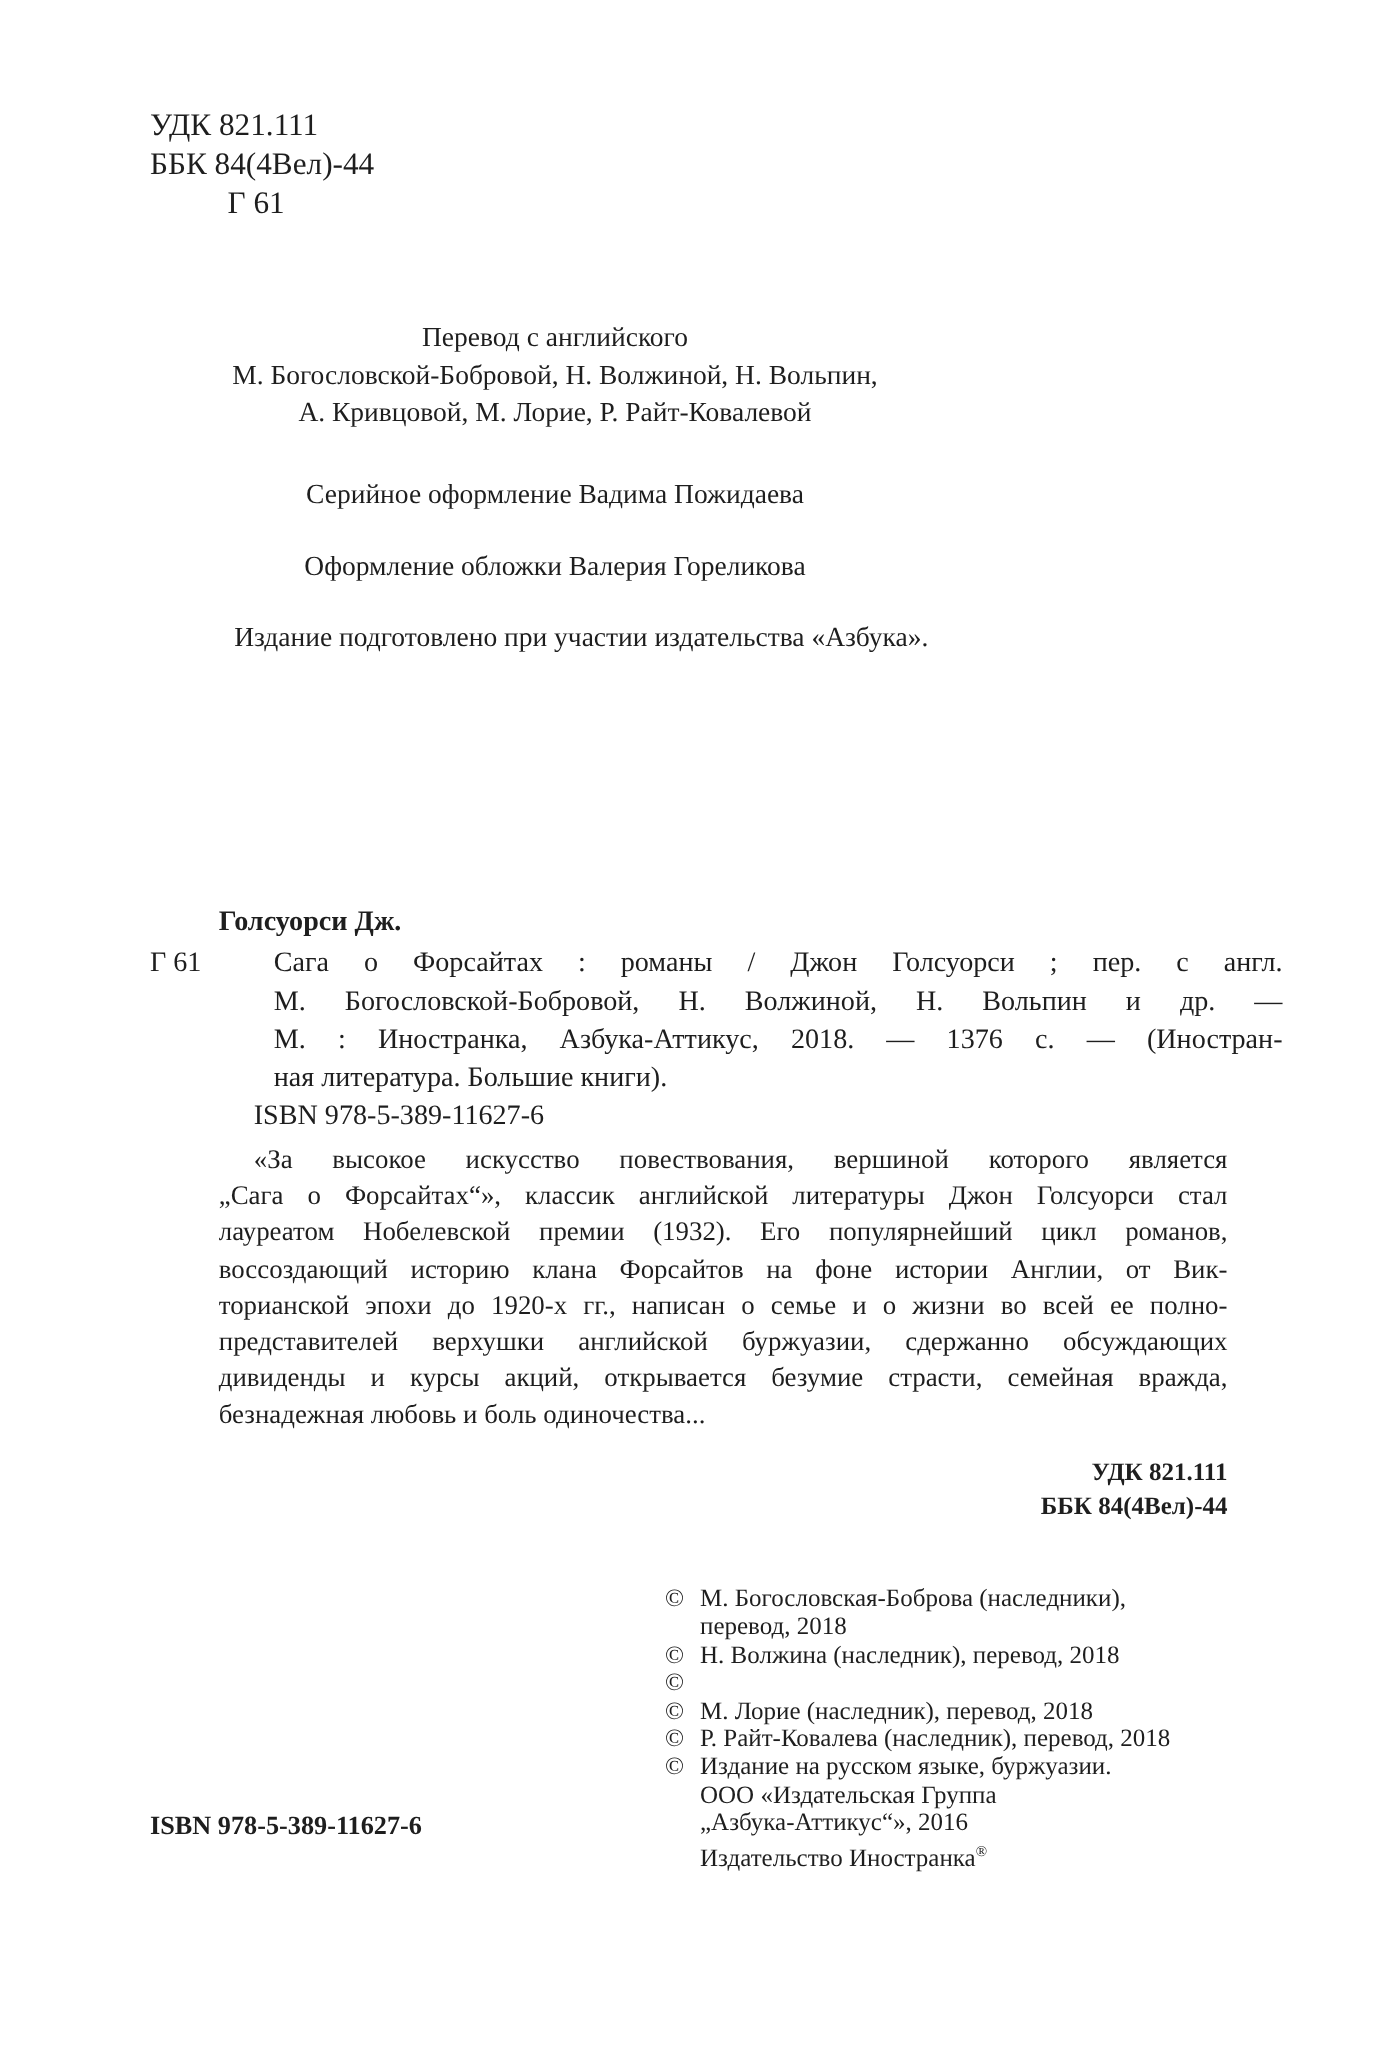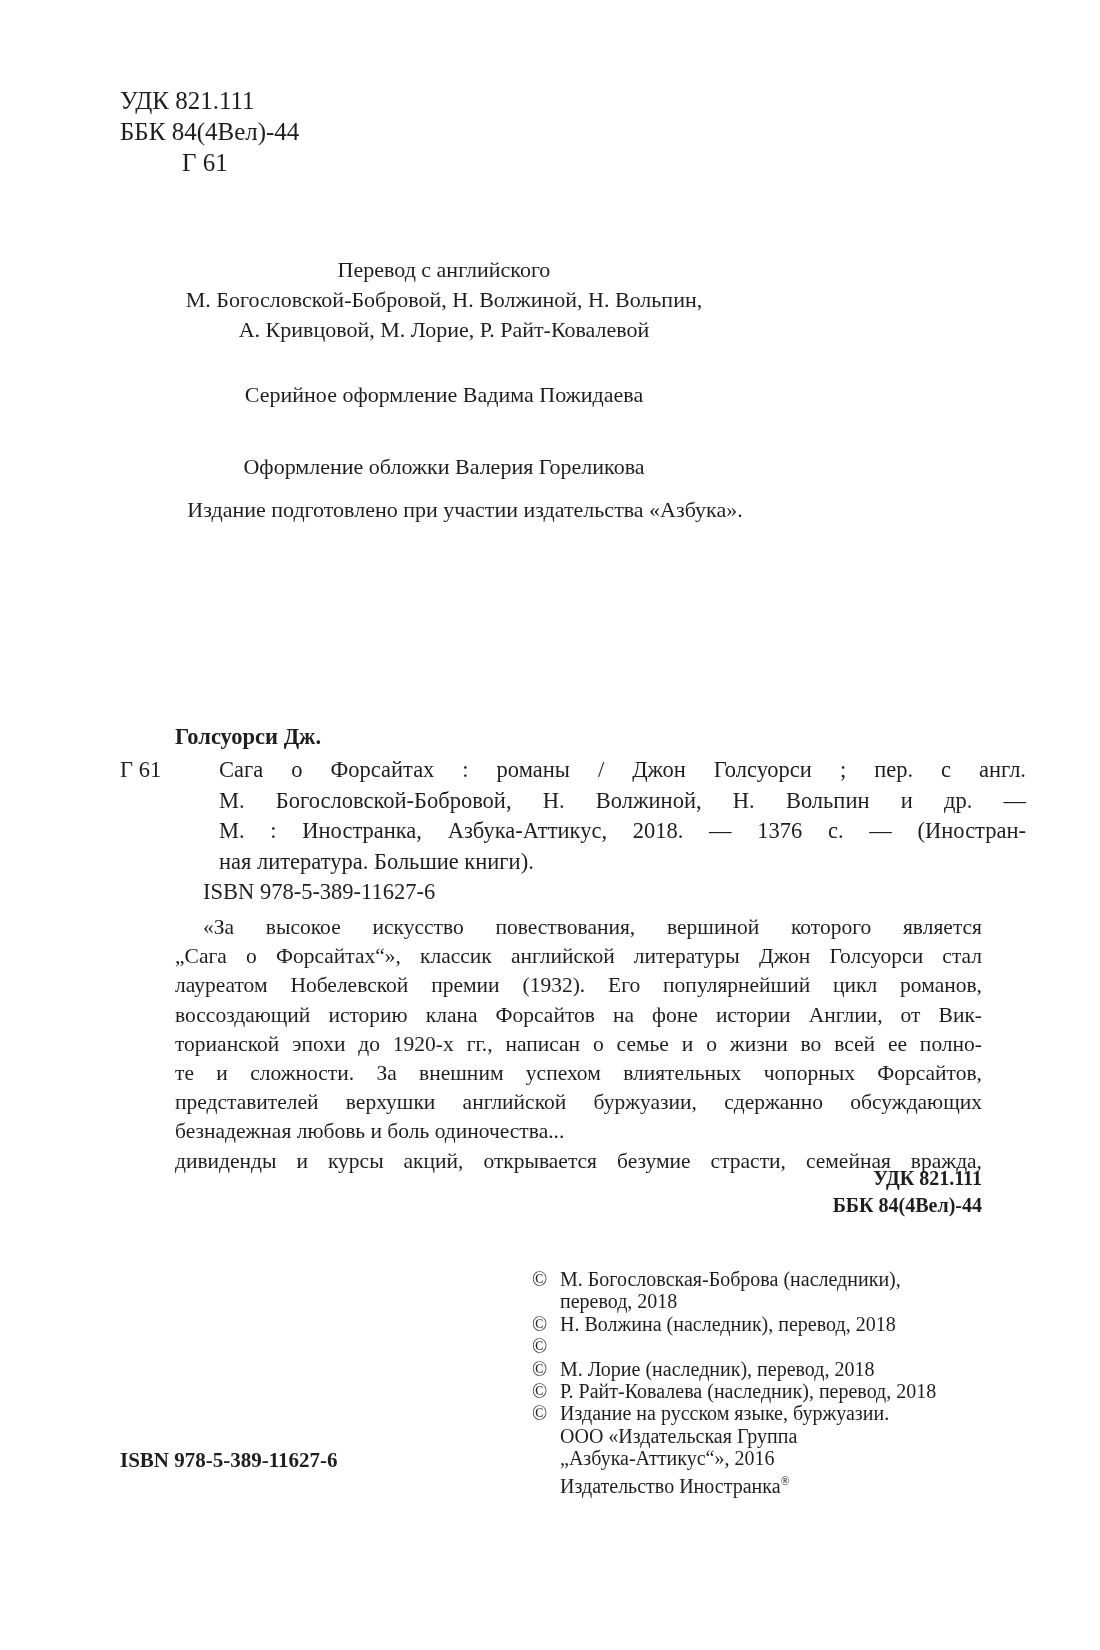--- a/index.html
+++ b/index.html
@@ -27,43 +27,42 @@
 <body>
 
 <div class="abs serif top-code" style="top:85px;">УДК 821.111</div>
 <div class="abs serif top-code" style="top:116px;">ББК 84(4Вел)-44</div>
 <div class="abs serif top-code" style="top:147px; left:182px;">Г 61</div>
 
 <div class="abs serif credits" style="top:255px;">Перевод с английского</div>
 <div class="abs serif credits" style="top:285px;">М. Богословской-Бобровой, Н. Волжиной, Н. Вольпин,</div>
 <div class="abs serif credits" style="top:315px;">А. Кривцовой, М. Лорие, Р. Райт-Ковалевой</div>
 <div class="abs serif credits" style="top:380px;">Серийное оформление Вадима Пожидаева</div>
-<div class="abs serif credits" style="top:452px;">Оформление обложки Валерия Гореликова</div>
+<div class="abs serif credits" style="top:438px;">Оформление обложки Валерия Гореликова</div>
 <div class="abs serif credits" style="top:495px;padding-left:21px;">Издание подготовлено при участии издательства «Азбука».</div>
 
 <div class="abs serif bib bold" style="top:722px; left:175px;">Голсуорси Дж.</div>
 <div class="abs serif bib" style="top:755px; left:120px;">Г 61</div>
 <div class="abs serif bib bib-body" style="top:755px;">
   <span class="ln" style="display:block; text-align:justify; text-align-last:justify; white-space:nowrap;">Сага о Форсайтах : романы / Джон Голсуорси ; пер. с англ.</span>
   <span class="ln" style="display:block; text-align:justify; text-align-last:justify; white-space:nowrap;">М. Богословской-Бобровой, Н. Волжиной, Н. Вольпин и др. —</span>
   <span class="ln" style="display:block; text-align:justify; text-align-last:justify; white-space:nowrap;">М. : Иностранка, Азбука-Аттикус, 2018. — 1376 с. — (Иностран-</span>
   <span class="ln" style="display:block; white-space:nowrap;">ная литература. Большие книги).</span>
 </div>
 <div class="abs serif bib" style="top:877px; left:203px;">ISBN 978-5-389-11627-6</div>
 
 <div class="abs serif abstract" style="top:913px;">
   <span class="ln indent">«За высокое искусство повествования, вершиной которого является</span>
   <span class="ln">„Сага о Форсайтах“», классик английской литературы Джон Голсуорси стал</span>
   <span class="ln">лауреатом Нобелевской премии (1932). Его популярнейший цикл романов,</span>
   <span class="ln">воссоздающий историю клана Форсайтов на фоне истории Англии, от Вик-</span>
   <span class="ln">торианской эпохи до 1920-х гг., написан о семье и о жизни во всей ее полно-</span>
-  <span class="ln">те и сложности. За внешним успехом влиятельных чопорных Форсайтов,</span>
   <span class="ln">представителей верхушки английской буржуазии, сдержанно обсуждающих</span>
+  <span class="ln">дивиденды и курсы акций, открывается безумие страсти, семейная вражда,</span>
   <span class="ln last">безнадежная любовь и боль одиночества...</span>
-  <span class="ln">дивиденды и курсы акций, открывается безумие страсти, семейная вражда,</span>
 </div>
 
 <div class="abs serif udk-right" style="top:1165px;">УДК 821.111</div>
 <div class="abs serif udk-right" style="top:1192px;">ББК 84(4Вел)-44</div>
 
 <div class="abs serif copy" style="top:1268px;">
   <div class="row">
     <span class="sym">©</span>
     <span class="txt">
       <span style="display:block">М. Богословская-Боброва (наследники),</span>

